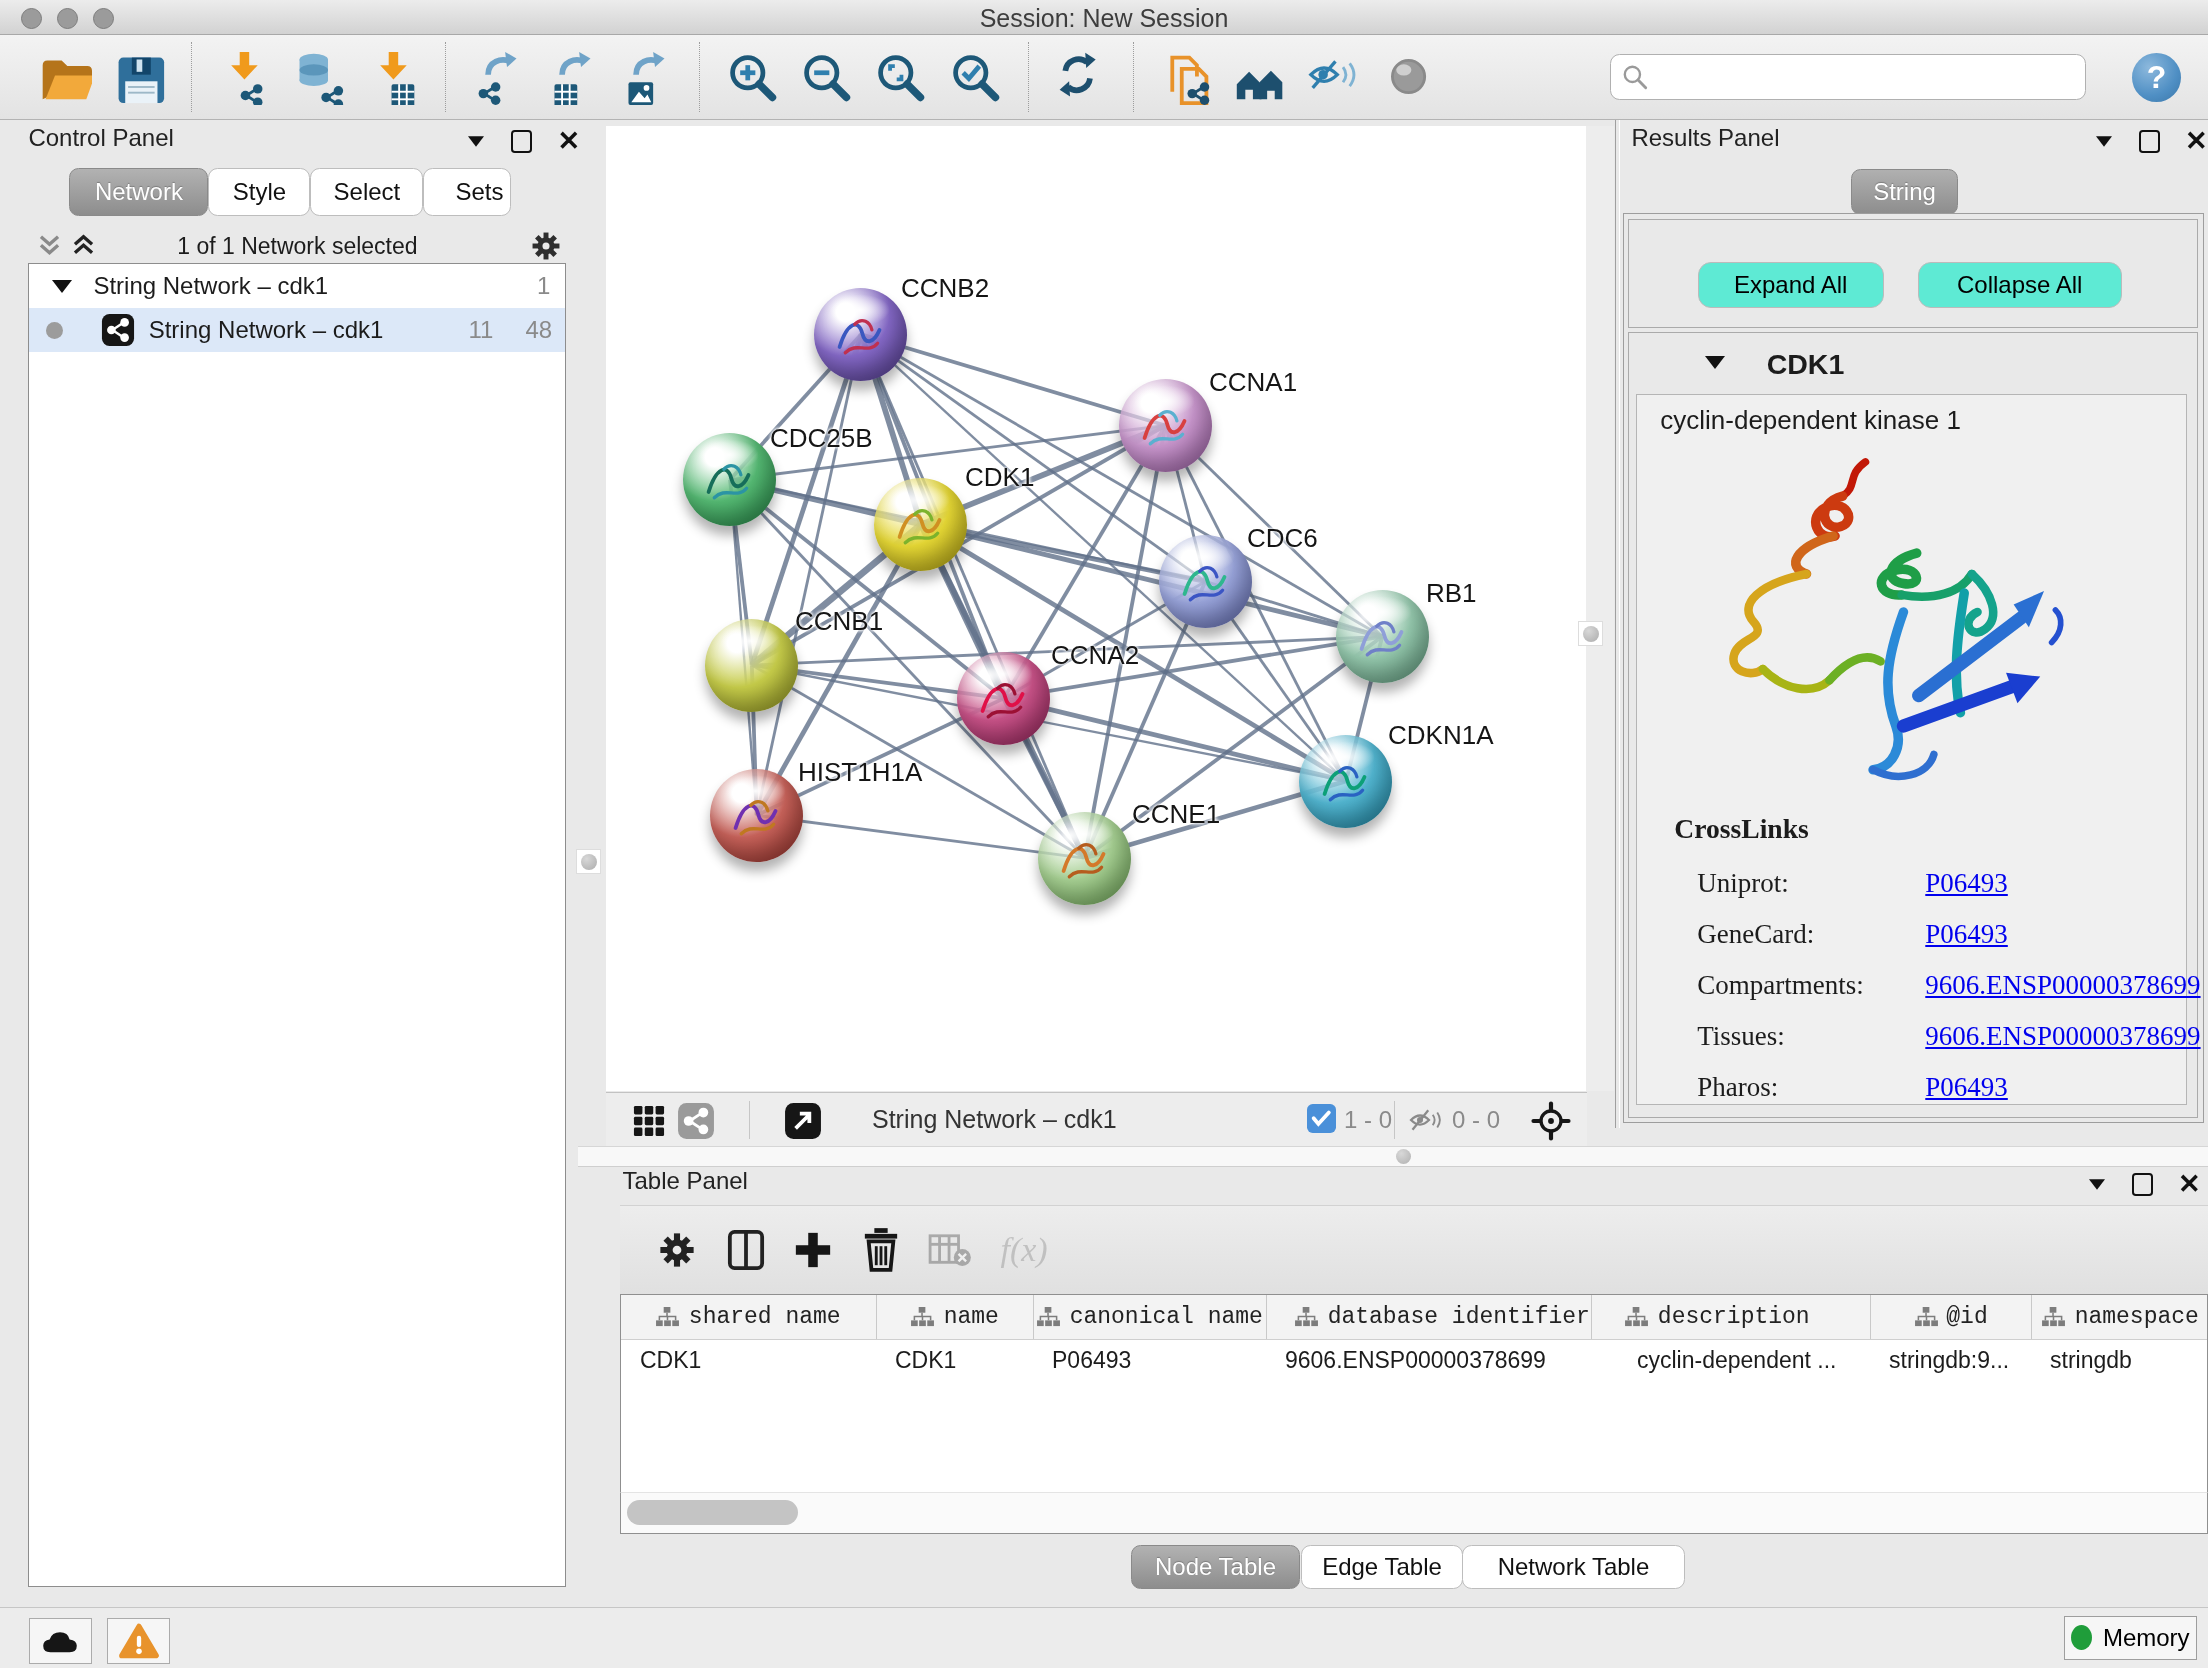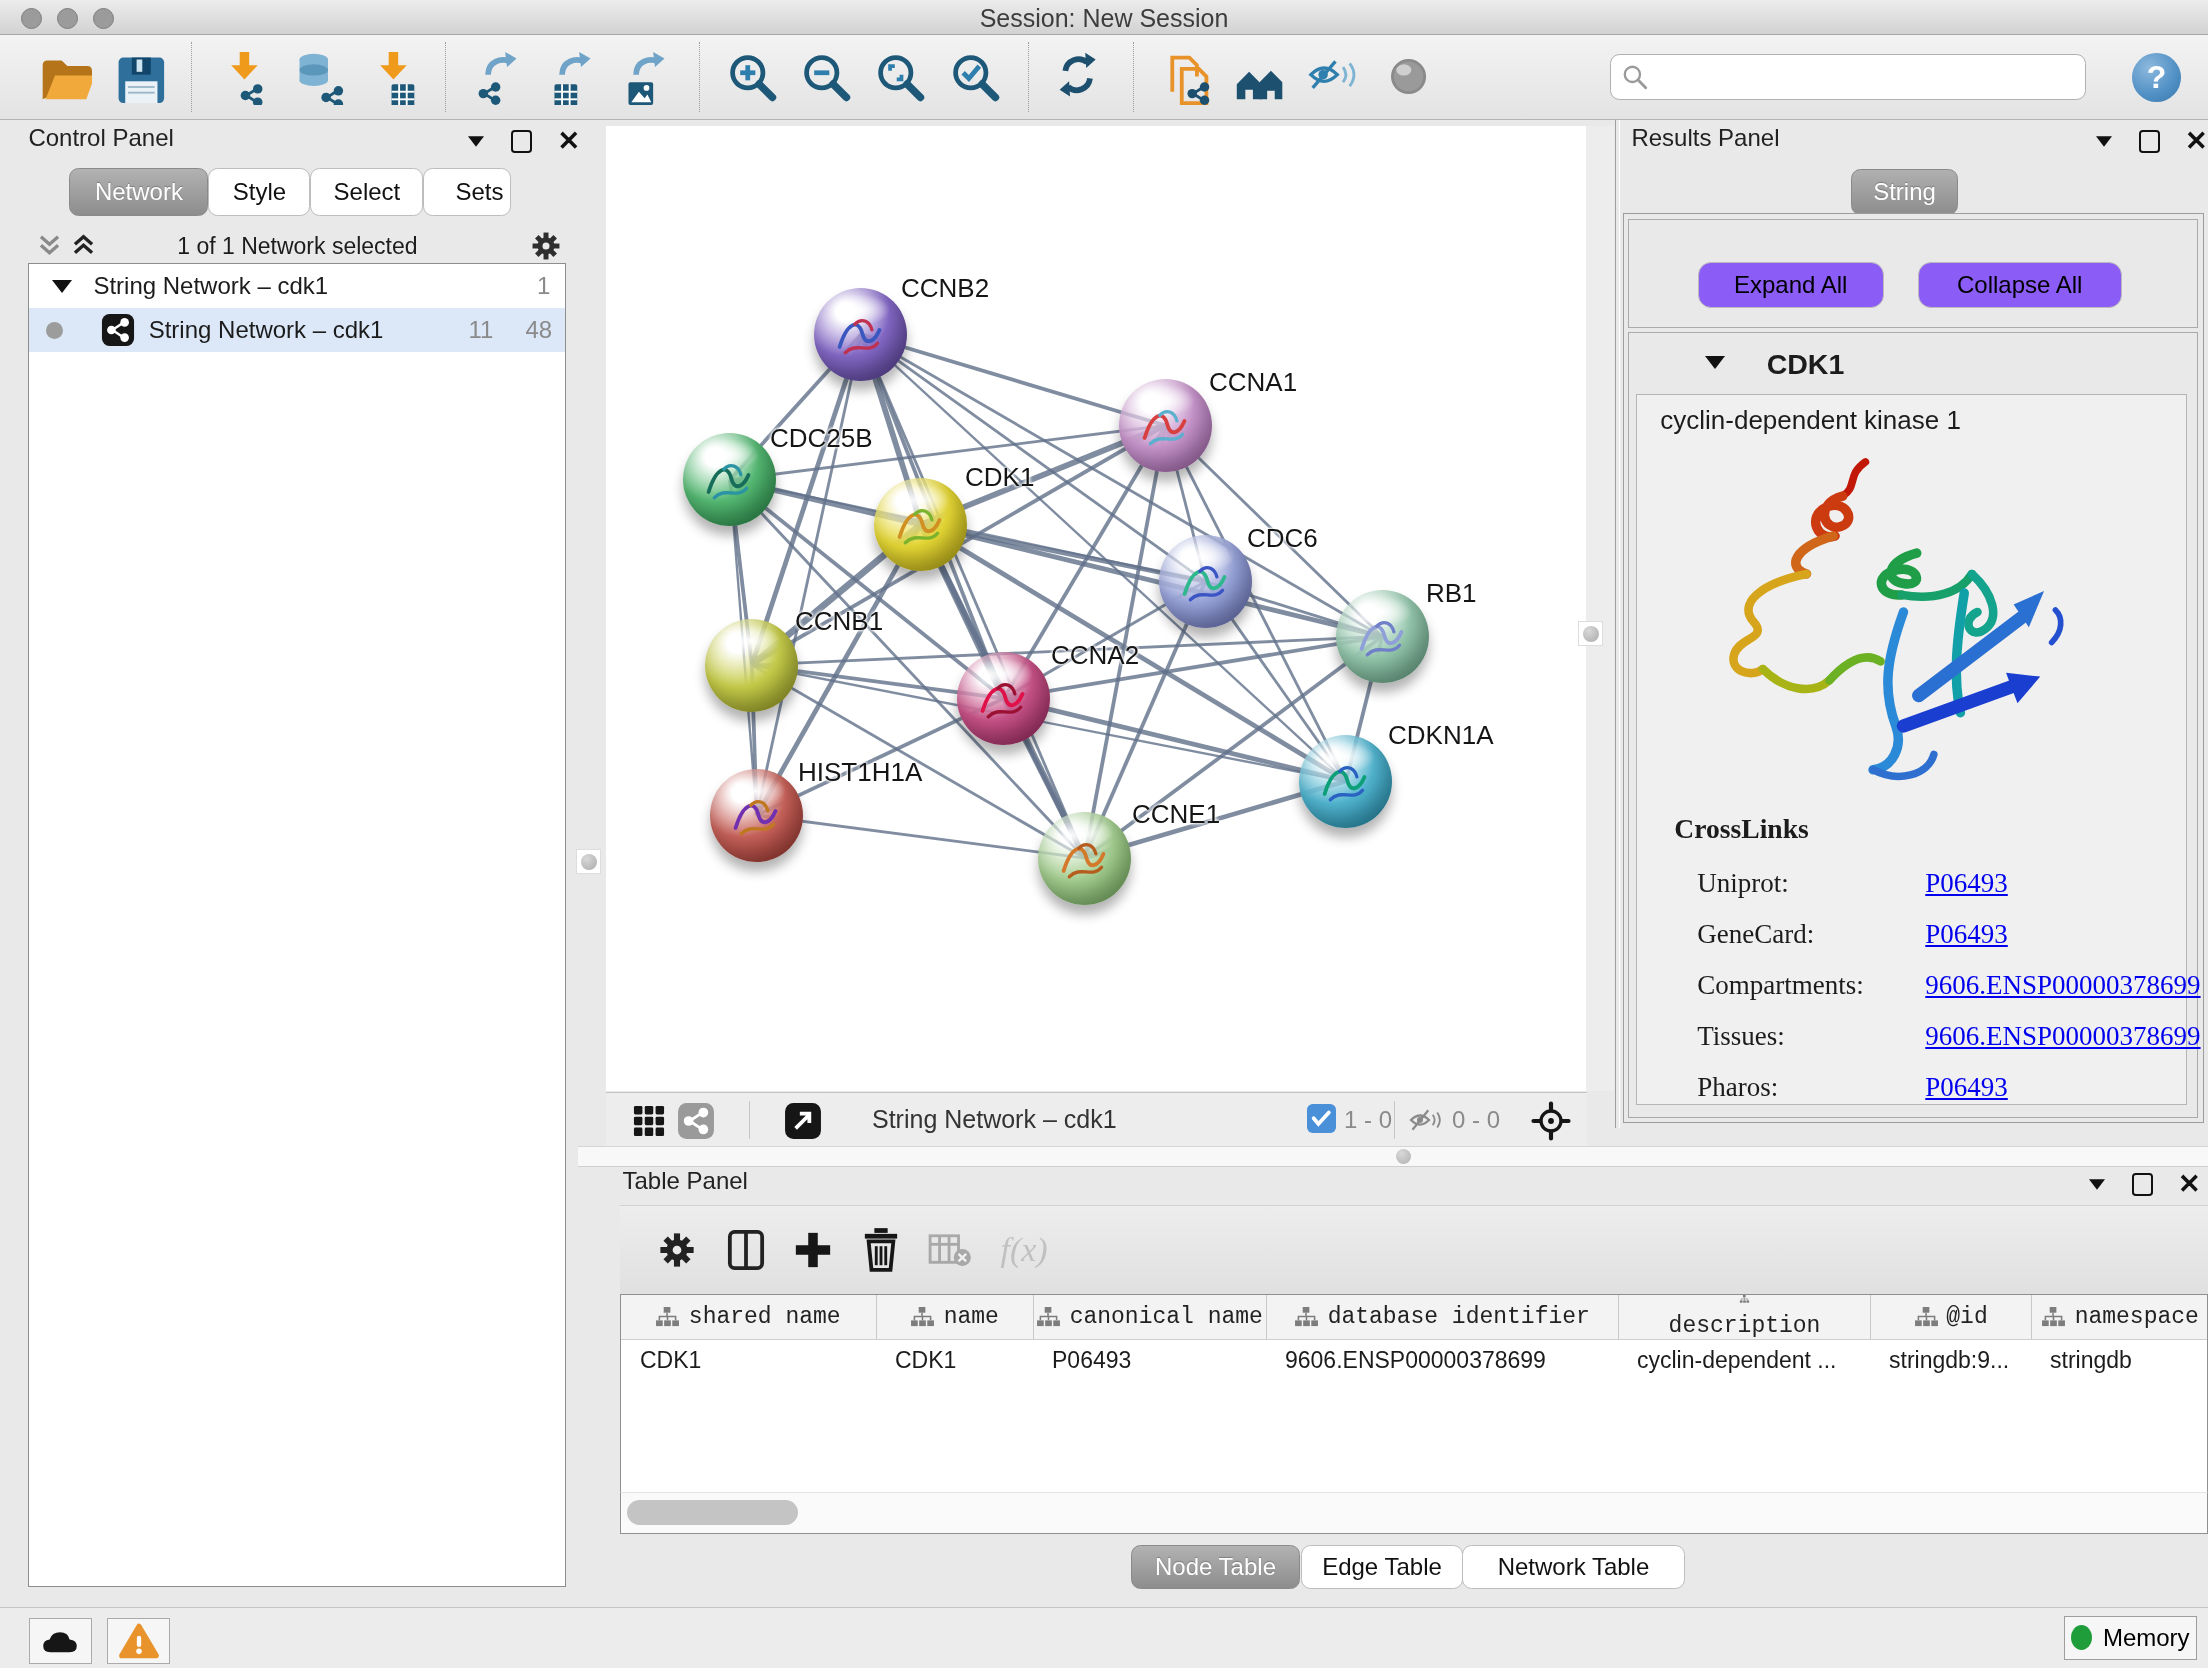--- a/index.html
+++ b/index.html
@@ -80,21 +80,21 @@
   .checkbox{position:absolute;width:28.5px;height:28.5px;border-radius:5.7px;background:#4a90d9;top:11.4px;}
   
   .results-panel{position:absolute;left:1620px;top:120px;width:589px;height:1007px;}
   .rp-tab{position:absolute;left:231px;top:49px;width:105px;height:44px;border-radius:9.5px;
     background:linear-gradient(#b0b0b0,#8d8d8d);color:#fff;font-size:24px;display:flex;
     align-items:center;justify-content:center;border:1px solid #8a8a8a;
     text-shadow:0 -1px 1px rgba(0,0,0,.25);cursor:pointer;text-align:right;}
   .rp-outer{position:absolute;left:2.9px;top:93px;width:581px;height:910px;border:1.9px solid #9d9d9d;
     background:#e9e9e9;box-sizing:border-box;}
   .rp-buttons{position:absolute;left:3.8px;top:4.8px;width:568px;height:107px;border:1px solid #aaa;}
-  .rp-btn{position:absolute;top:42px;height:46px;background:#8b5cf6;border:1.9px solid #bbb;
+  .rp-btn{position:absolute;top:42px;height:46px;background:#5eead4;border:1.9px solid #bbb;
     border-radius:13px;font-size:24px;display:flex;align-items:center;justify-content:center;cursor:pointer;}
   .rp-section{position:absolute;left:3.8px;top:118px;width:568px;height:784px;border:1px solid #aaa;}
   .rp-sec-head{position:absolute;left:0;top:0;width:100%;height:61px;}
   .rp-gene{position:absolute;left:138px;top:15px;font-size:28.5px;font-weight:bold;}
   .rp-inner{position:absolute;left:7.6px;top:61px;width:551px;height:711px;background:#f0f0f0;
     border:1px solid #b5b5b5;box-sizing:border-box;}
   .rp-desc{position:absolute;left:23px;top:9.5px;font-size:26px;}
   .crosslinks{position:absolute;left:37px;top:418px;font-family:"Liberation Serif",serif;}
   .cl-heading{font-size:27.6px;font-weight:bold;margin-bottom:13.3px;}
   .cl-row{display:flex;height:51px;align-items:center;font-size:27px;gap:28px;}
@@ -817,21 +817,21 @@
                 <rect x="0" y="14" width="7" height="6"></rect>
                 <rect x="8.5" y="14" width="7" height="6"></rect>
                 <rect x="17" y="14" width="7" height="6"></rect>
               </g>
               <g stroke="#7d7d7d" stroke-width="1.6" fill="none">
                 <path d="M11.5,6 v4 M3.5,14 v-4 h17 v4 M12,10 v4"></path>
               </g>
             </svg>
             <span>database identifier</span>
           </div>
-          <div class="th" style="left: 997px; width: 252px; flex-direction: column;">
+          <div class="th" style="left: 970px; width: 252px;">
             <svg width="23" height="21" viewBox="0 0 24 22">
               <g fill="#7d7d7d">
                 <rect x="8" y="0" width="7" height="6"></rect>
                 <rect x="0" y="14" width="7" height="6"></rect>
                 <rect x="8.5" y="14" width="7" height="6"></rect>
                 <rect x="17" y="14" width="7" height="6"></rect>
               </g>
               <g stroke="#7d7d7d" stroke-width="1.6" fill="none">
                 <path d="M11.5,6 v4 M3.5,14 v-4 h17 v4 M12,10 v4"></path>
               </g>

